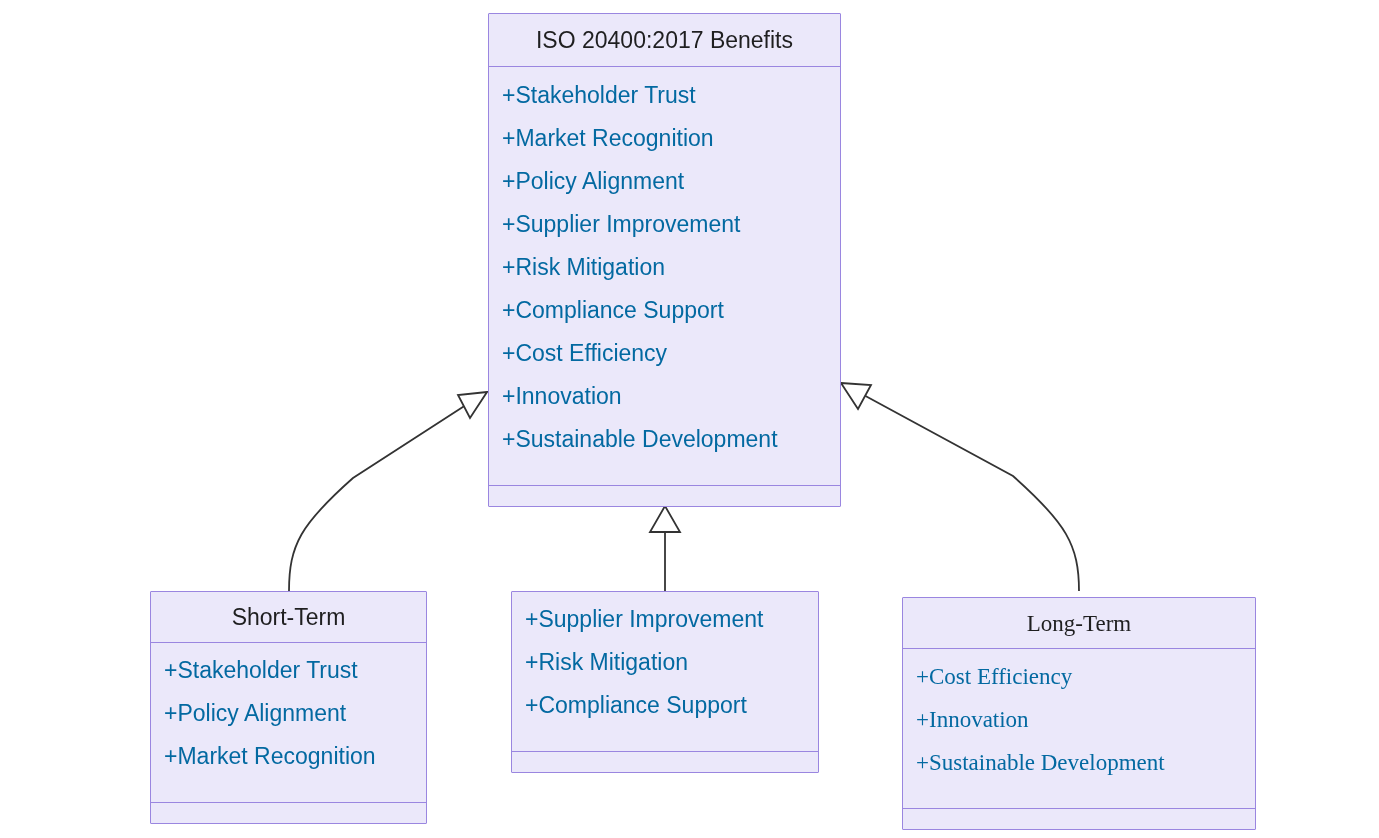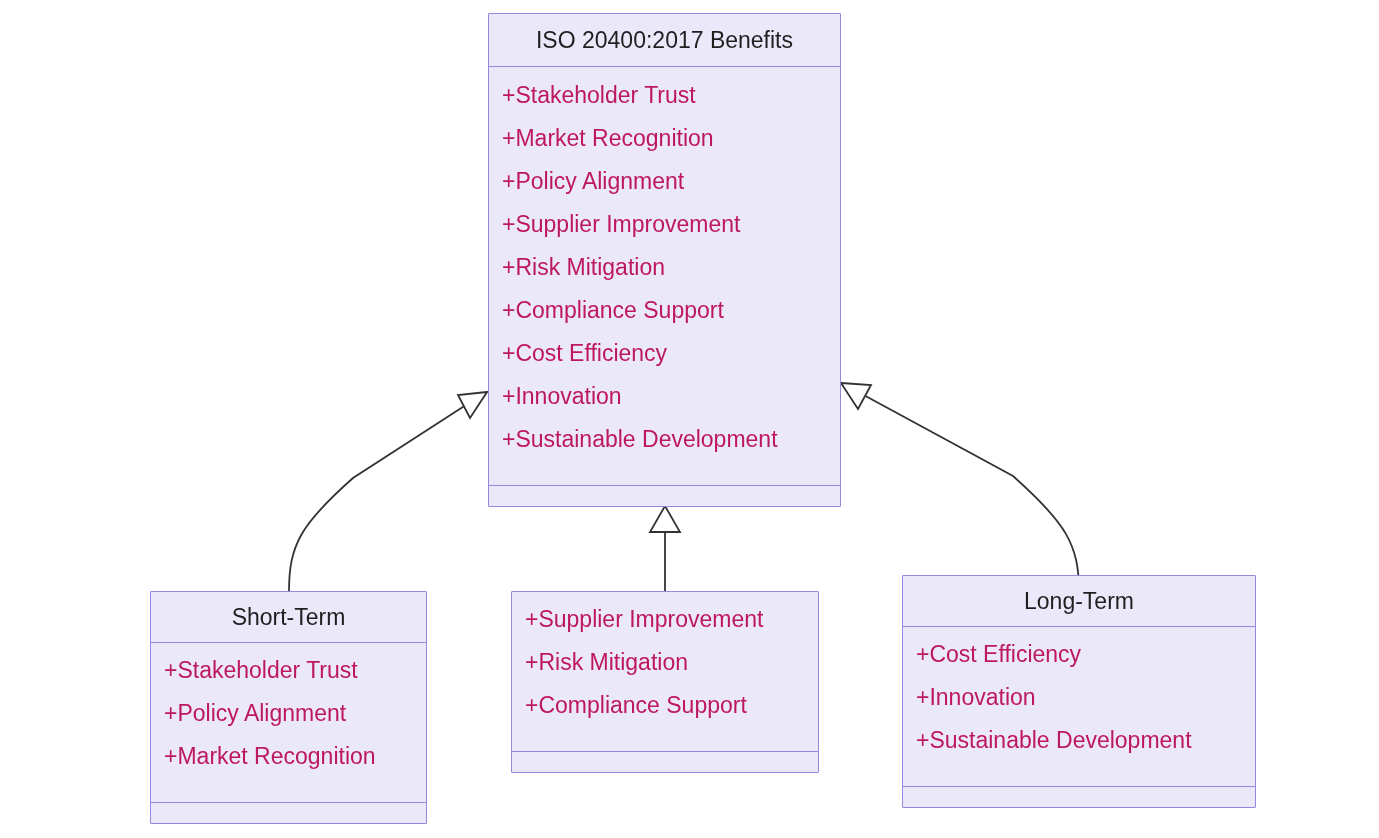--- a/index.html
+++ b/index.html
@@ -54,21 +54,21 @@
   }
 
   .class-attrs-row {
     box-sizing: border-box;
     width: 100%;
     padding: 14px 0 12px 0;
     border-bottom: 1.6px solid #9a86e0;
   }
 
   .attr-line {
-    color: #be185d;
+    color: #0369a1;
     font-size: 23px;
     line-height: 1;
     padding: 0 10px 0 13px;
     margin-bottom: 20px;
     white-space: nowrap;
   }
   .attr-line:last-child { margin-bottom: 0; }
 
   .class-methods-row {
     box-sizing: border-box;
@@ -91,22 +91,23 @@
     top: 591px;
     width: 277px;
   }
   #class-mid-term {
     left: 498px;
     top: 591px;
     width: 308px;
   }
   #class-long-term {
     left: 889px;
-    top: 575px;
+    top: 597px;
     width: 354px;
+    font-family: Liberation Serif, serif;
   }
   .subclass .class-title-row {
     padding: 14px 8px 13px 8px;
   }
   .subclass .class-attrs-row {
     padding: 16px 0 14px 0;
   }
   .subclass .attr-line {
     margin-bottom: 20px;
   }

